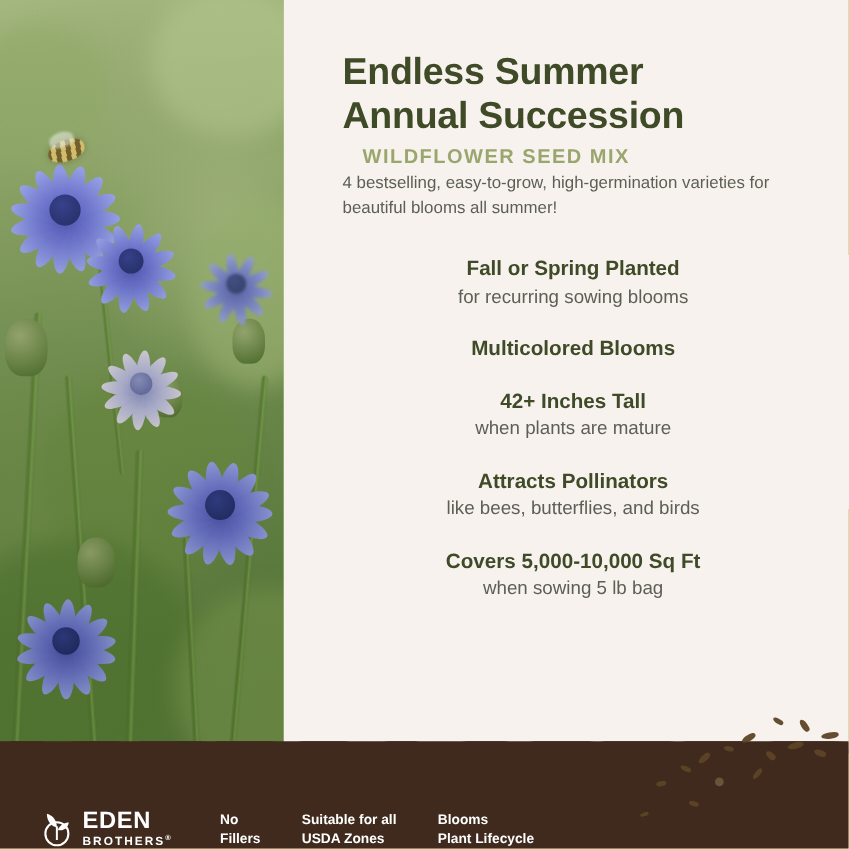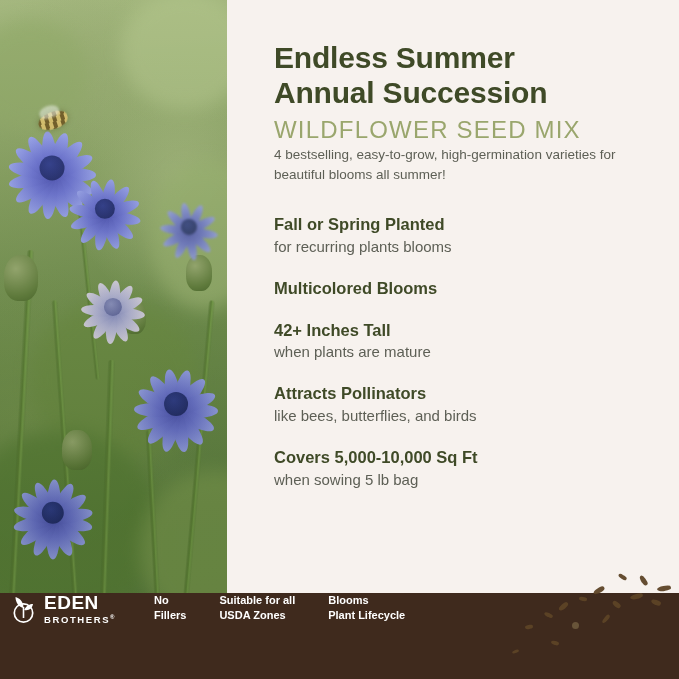--- a/index.html
+++ b/index.html
@@ -126,39 +126,40 @@
   }
   .title {
     font-size: 30px;
     line-height: 1.17;
     font-weight: bold;
     color: #3f4a27;
     letter-spacing: -0.2px;
     margin: 0;
   }
   .subtitle {
-    margin: 7px 0 0 0;
-    font-size: 24px;
+    margin: 7px 0 0 16px;
+    font-size: 16px;
     line-height: 1.1;
-    font-weight: normal;
+    font-weight: bold;
     letter-spacing: 1.2px;
     color: #9aa66d;
   }
   .desc {
     margin: 1px 0 0 0;
     font-size: 13.5px;
     line-height: 1.5;
     color: #5d5f55;
     max-width: 345px;
   }
   .features {
     margin-top: 29px;
   }
   .feature {
     margin-bottom: 21px;
+    text-align: center;
   }
   .feature-title {
     font-size: 16.5px;
     font-weight: bold;
     color: #3f4a27;
     line-height: 1.25;
   }
   .feature-sub {
     font-size: 15px;
     color: #5d5f55;
@@ -180,22 +181,22 @@
     position: absolute;
     left: 0;
     top: -12px;
     width: 679px;
     height: 22px;
   }
   .footer-inner {
     position: absolute;
     inset: 0;
     display: flex;
-    align-items: flex-start;
-    padding-left: 10px;
+    align-items: flex-end;
+    padding-left: 32px;
     box-sizing: border-box;
   }
   .logo {
     display: flex;
     align-items: center;
     gap: 7px;
     width: 134px;
   }
   .logo-mark {
     width: 27px;
@@ -387,21 +388,21 @@
     <h1 class="title">
       <span>Endless Summer</span><br>
       <span>Annual Succession</span>
     </h1>
     <h2 class="subtitle">WILDFLOWER SEED MIX</h2>
     <p class="desc">4 bestselling, easy-to-grow, high-germination varieties for beautiful blooms all summer!</p>
 
     <div class="features">
       <div class="feature">
         <div class="feature-title">Fall or Spring Planted</div>
-        <div class="feature-sub">for recurring plants blooms</div>
+        <div class="feature-sub">for recurring sowing blooms</div>
       </div>
       <div class="feature">
         <div class="feature-title">Multicolored Blooms</div>
       </div>
       <div class="feature">
         <div class="feature-title">42+ Inches Tall</div>
         <div class="feature-sub">when plants are mature</div>
       </div>
       <div class="feature">
         <div class="feature-title">Attracts Pollinators</div>

